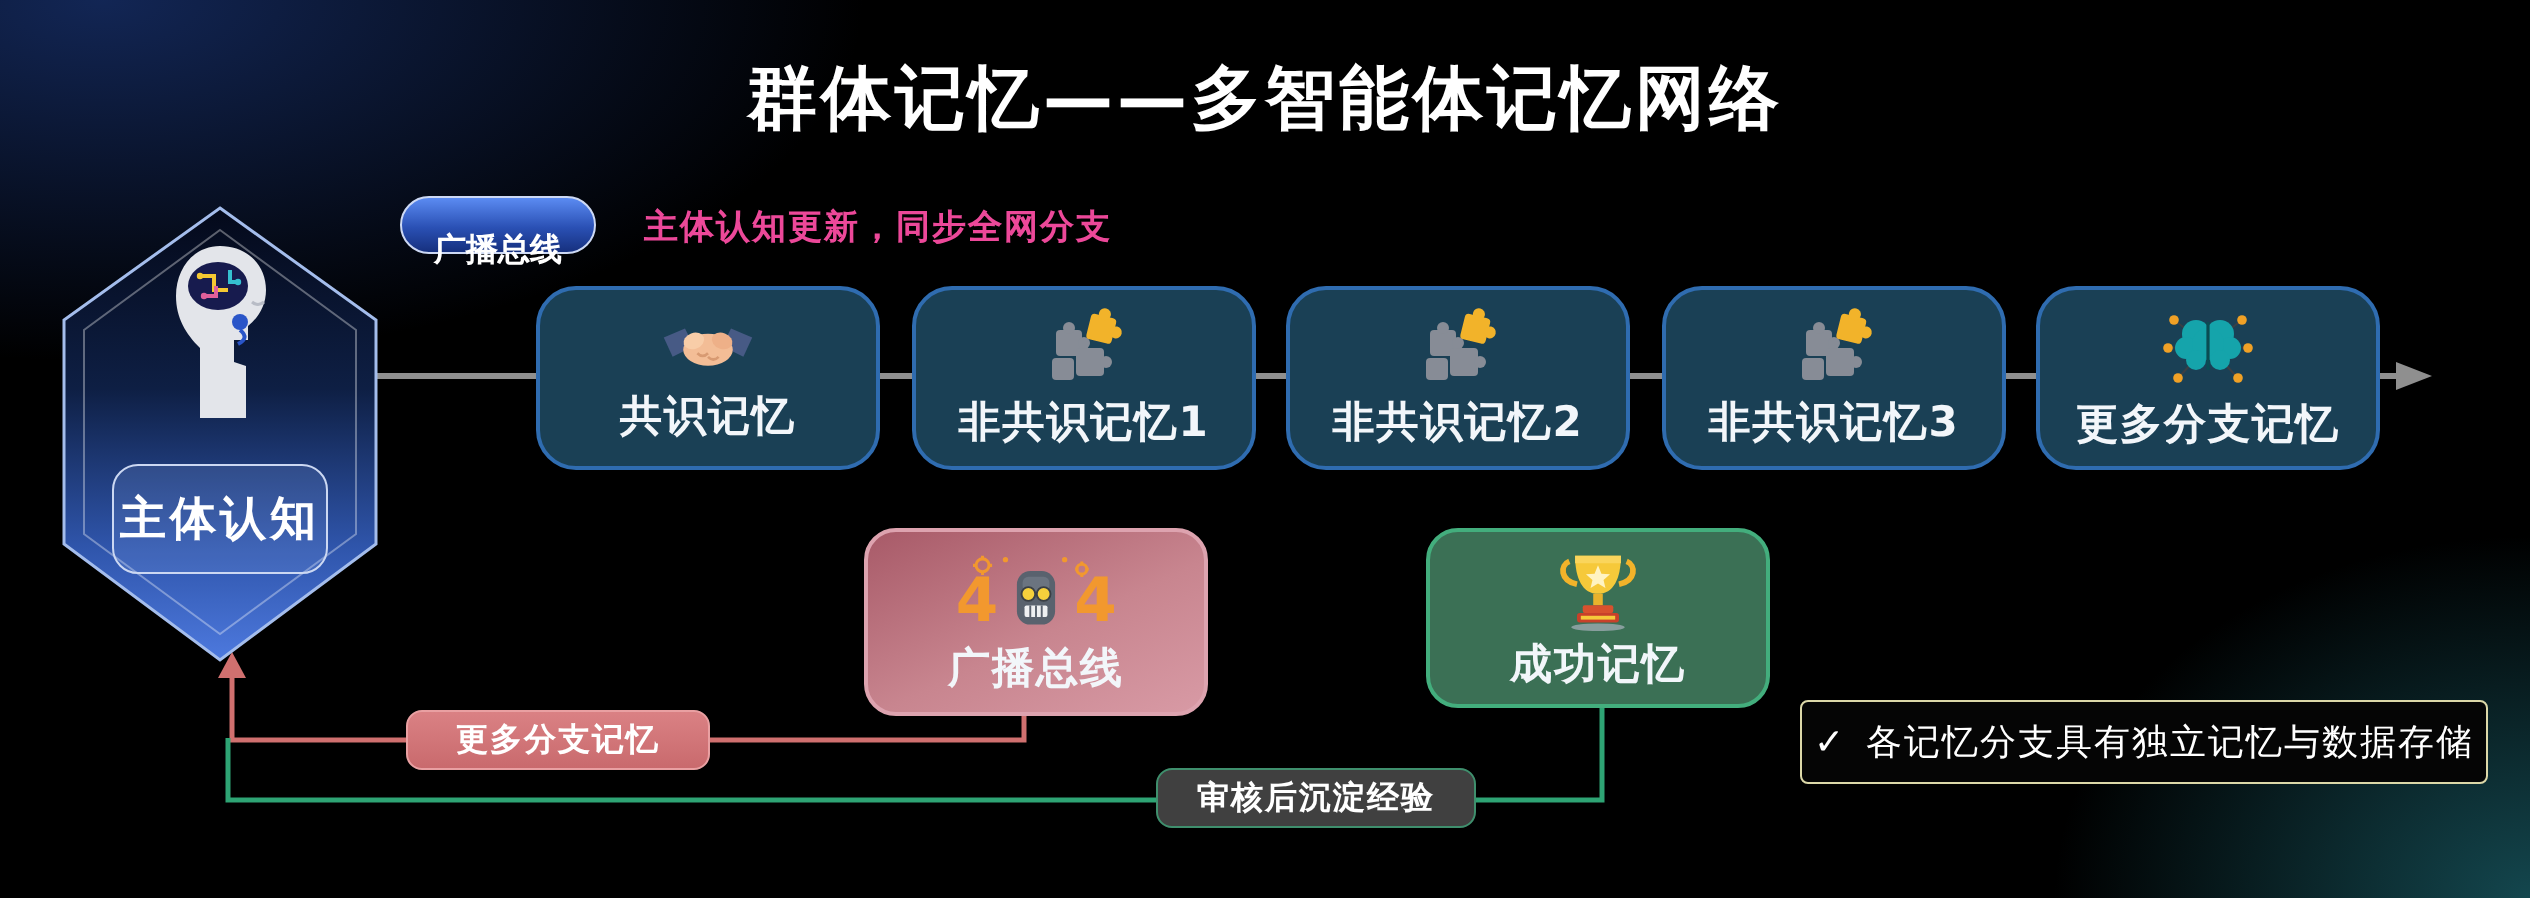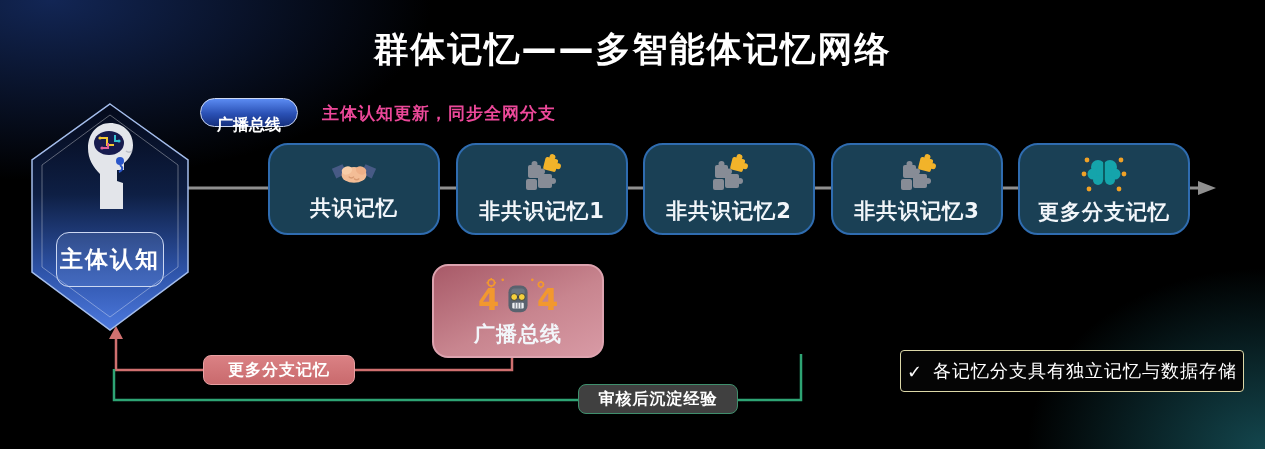--- a/index.html
+++ b/index.html
@@ -219,20 +219,35 @@
         <circle cx="68" cy="9" r="2.6"></circle>
         <path d="M68,5 v1.6 M68,11.5 v1.6 M64.5,9 h1.6 M70,9 h1.6"></path>
       </g>
       <circle cx="28" cy="4" r="1.4" fill="#f2982e"></circle>
       <circle cx="59" cy="4" r="1.4" fill="#f2982e"></circle>
       <circle cx="78" cy="16" r="1.4" fill="#f2982e"></circle>
     </svg>
     <span class="lbl">广播总线</span>
   </div>
 
+  <div class="outcome success">
+    <svg width="42" height="44" viewBox="0 0 44 44">
+      <path d="M7,7 C2,9 2,17 11,19" stroke="#f2b32a" stroke-width="3" fill="none"></path>
+      <path d="M37,7 C42,9 42,17 33,19" stroke="#f2b32a" stroke-width="3" fill="none"></path>
+      <path d="M10,4 h24 c0,12 -4,20 -12,20 c-8,0 -12,-8 -12,-20 z" fill="#f6c93a"></path>
+      <path d="M10,4 h24 v4 h-24 z" fill="#fad55c"></path>
+      <polygon points="22,9 23.8,13.5 28.3,13.8 24.9,16.8 25.9,21 22,18.6 18.1,21 19.1,16.8 15.7,13.8 20.2,13.5" fill="#fff3c2"></polygon>
+      <rect x="19.5" y="24" width="5" height="6" fill="#e9b22c"></rect>
+      <rect x="14" y="30" width="16" height="4" rx="1" fill="#d8512e"></rect>
+      <rect x="11" y="34" width="22" height="5" rx="1.5" fill="#c8402a"></rect>
+      <rect x="13" y="35.5" width="18" height="2" fill="#f6c93a"></rect>
+      <ellipse cx="22" cy="41.5" rx="14" ry="2" fill="#aab2bc" opacity="0.7"></ellipse>
+    </svg>
+    <span class="lbl">成功记忆</span>
+  </div>
 
   <div class="edge-label red">更多分支记忆</div>
   <div class="edge-label green">审核后沉淀经验</div>
 
   <div class="note">
     <span class="check">✓</span>
     <span>各记忆分支具有独立记忆与数据存储</span>
   </div>
 
 </div>

